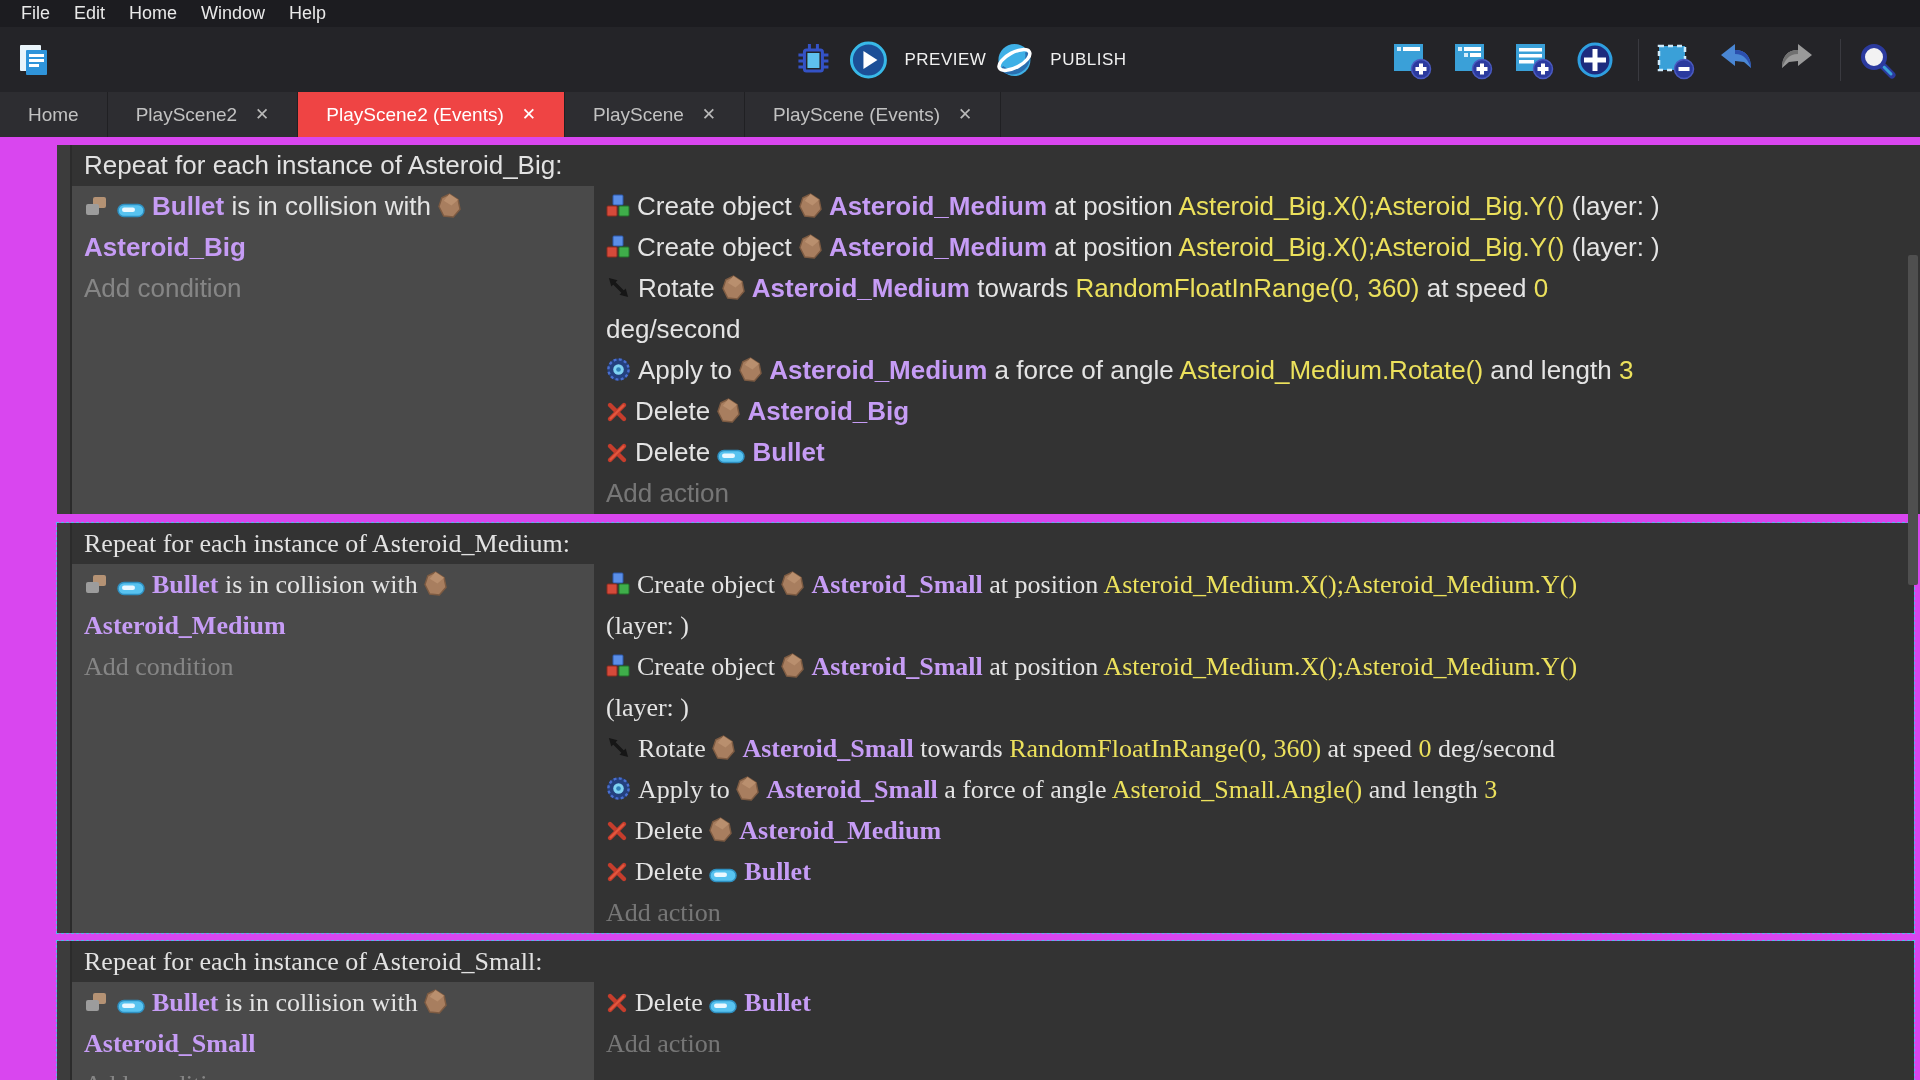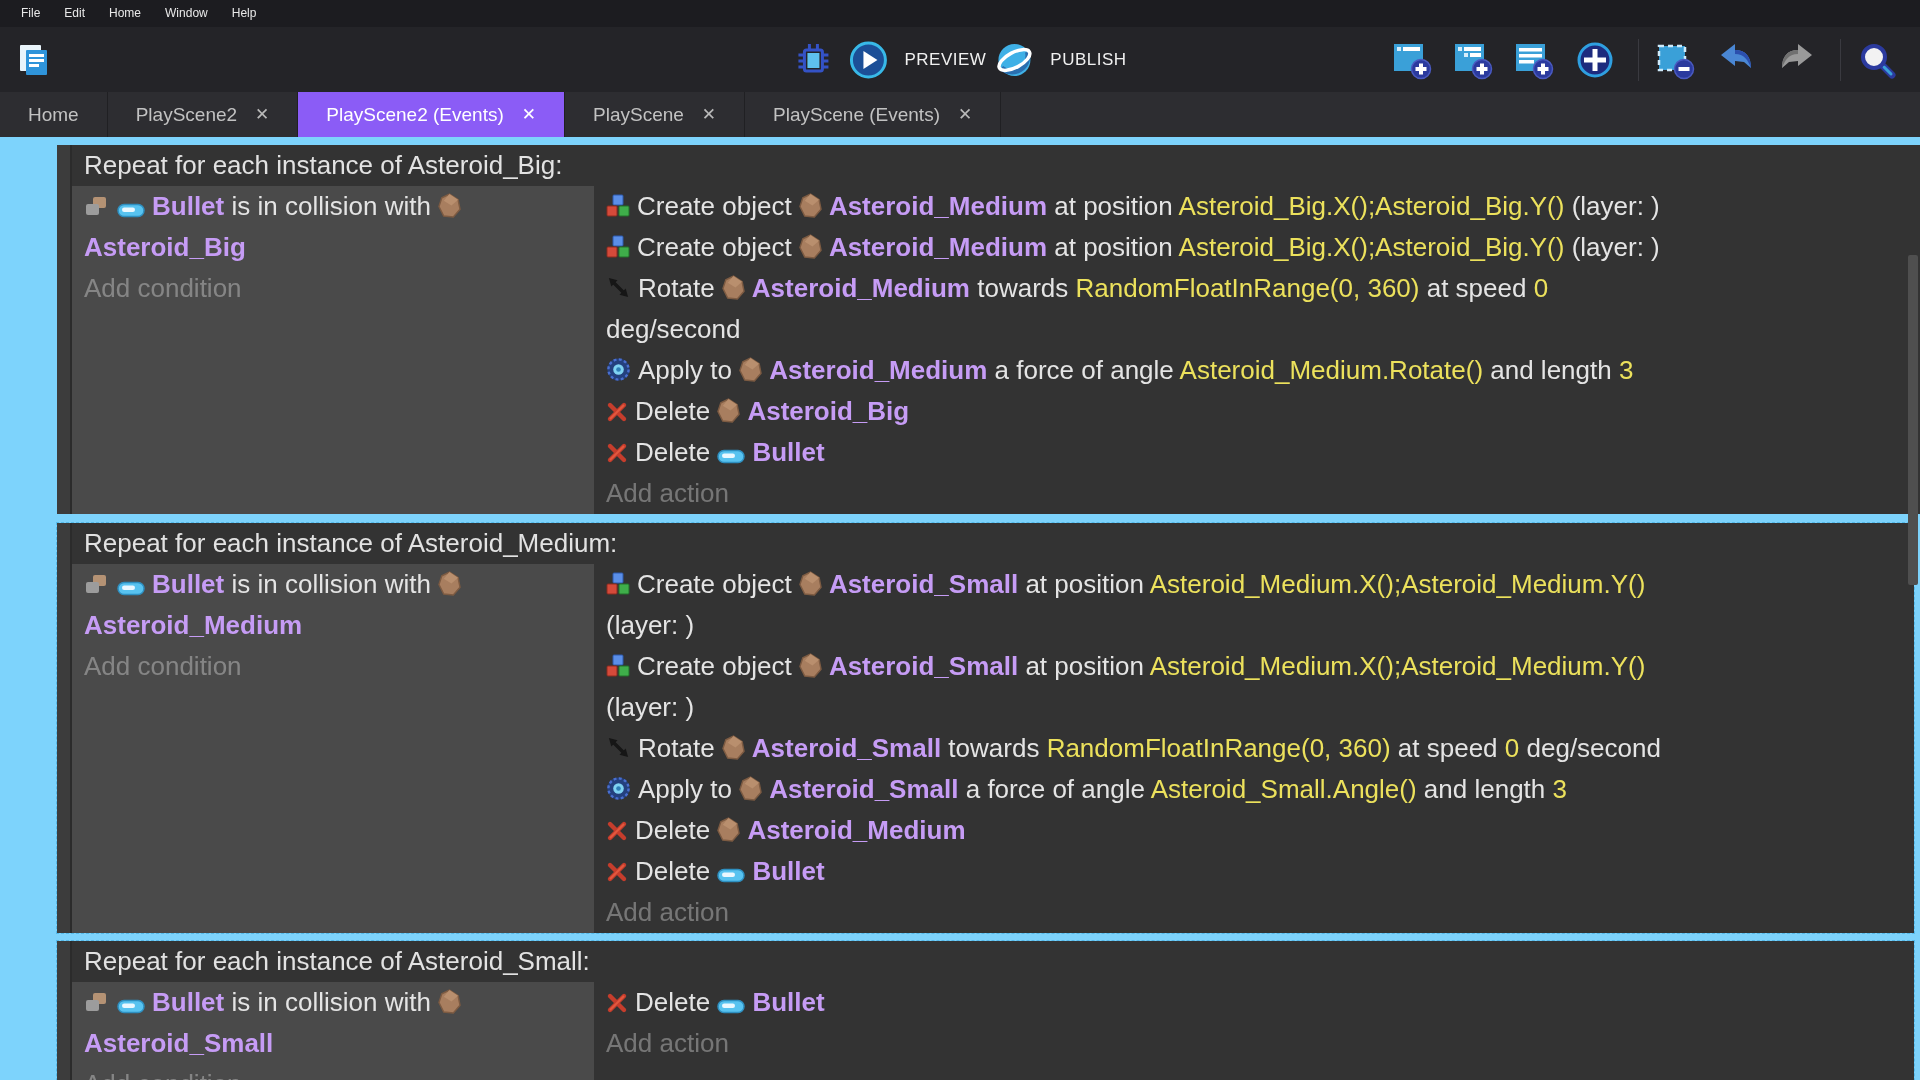--- a/index.html
+++ b/index.html
@@ -3,46 +3,46 @@
 <meta charset="utf-8">
 <style>
   * { margin:0; padding:0; box-sizing:border-box; }
   html,body { width:1920px; height:1080px; overflow:hidden; background:#2b2b2b;
               font-family:"Liberation Sans", sans-serif; }
   .app { width:1920px; height:1080px; display:flex; flex-direction:column; }
 
   
   .menubar { height:27px; background:#1c1c20; display:flex; align-items:center;
              padding-left:9px; flex:none; }
-  .menubar .mitem { color:#e9e9e9; font-size:12px; padding:0 12px; line-height:27px; cursor:default; }
+  .menubar .mitem { color:#e9e9e9; font-size:18px; padding:0 12px; line-height:27px; cursor:default; }
 
   
   .toolbar { height:65px; background:#242428; display:flex; align-items:center;
              position:relative; flex:none; }
   .tb-left { position:absolute; left:12px; top:0; height:65px; display:flex; align-items:center; }
   .tb-center { position:absolute; left:50%; transform:translateX(-50%); height:65px;
                display:flex; align-items:center; }
   .tb-right { position:absolute; right:12px; top:0; height:65px; display:flex; align-items:center; gap:6px; }
   .tb-btn { background:none; border:none; display:flex; align-items:center; gap:9px;
             padding:2px 4px; cursor:pointer; }
   .tb-btn span.lbl { color:#f0f0f0; font-size:17px; letter-spacing:0.5px; }
   .tb-sep { width:1px; height:42px; background:#3a3a40; margin:0 6px; }
 
   
   .tabbar { height:45px; background:#2d2d31; display:flex; align-items:stretch; flex:none; }
   .tab { display:flex; align-items:center; padding:0 28px; border-right:1px solid #202023;
          color:#c2c2c2; font-size:19px; cursor:pointer; }
   .tab .close { margin-left:18px; font-size:17px; color:#b9b9b9; line-height:1; }
-  .tab.active { background:#8b5cf6; color:#ffffff; }
+  .tab.active { background:#ef4444; color:#ffffff; }
   .tab.active .close { color:#ffffff; }
 
   
-  .sheet { flex:1; background:#7dd3fc; position:relative; overflow:hidden; padding-top:8px; }
+  .sheet { flex:1; background:#d946ef; position:relative; overflow:hidden; padding-top:8px; }
   .block { display:flex; margin-left:57px; }
-  .block + .block { margin-top:8px; }
+  .block + .block { margin-top:8px;font-family:Liberation Serif, serif; }
   .block.selected { border:1px dashed var(--sel,#55b9e9); margin-left:56px; margin-right:5px; }
   .block.b3 { margin-top:6px; }
   .handle { width:15px; flex:none; background:#3c3c3c; border-right:2px solid #2b2b2b; }
   .bmain { flex:1; display:flex; flex-direction:column; min-width:0; }
   .evheader { background:#333333; color:#e2e2e2; font-size:26px; line-height:41px;
               padding-left:12px; white-space:pre; }
   .cols { display:flex; flex:1; align-items:stretch; }
   .col.conditions { width:522px; flex:none; background:#4a4a4a; }
   .col.actions { flex:1; background:#333333; min-width:0; }
   .line { font-size:26px; line-height:41px; color:#e4e4e4; padding-left:12px;

